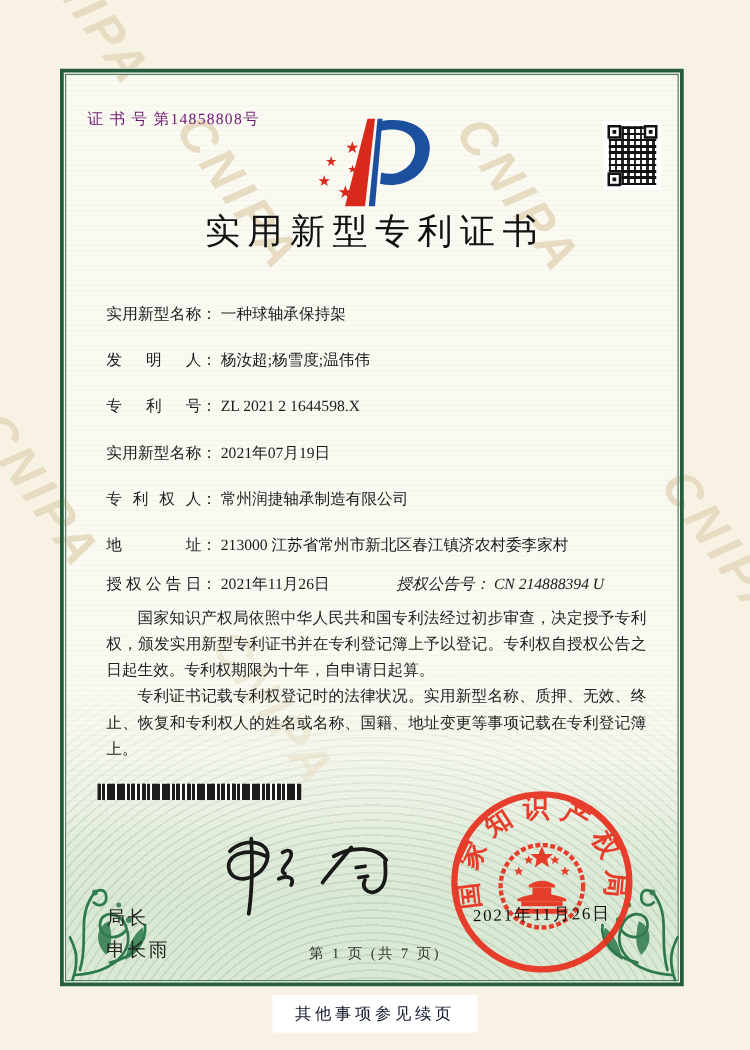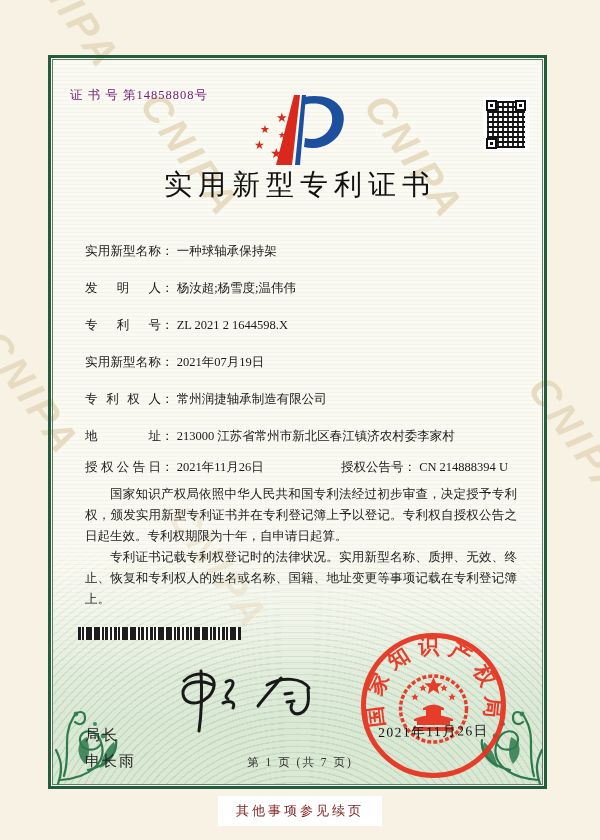--- a/index.html
+++ b/index.html
@@ -71,21 +71,21 @@
   .f-tl{left:3px;top:3px;} .f-tr{right:3px;top:3px;} .f-bl{left:3px;bottom:3px;}
   .title{
     position:absolute;left:0;top:166px;width:100%;
     text-align:center;font-size:28px;font-weight:normal;
     letter-spacing:6px;color:#111;
   }
   .row{position:absolute;left:85px;font-size:12.5px;white-space:nowrap;color:#1a1a1a;}
   .flabel{display:inline-block;width:76px;text-align:justify;text-align-last:justify;}
   .r1{top:243px;} .r2{top:280px;} .r3{top:317px;} .r4{top:354px;}
   .r5{top:391px;} .r6{top:428px;} .r7{top:459px;}
-  .grant2{position:absolute;left:256px;top:0;white-space:nowrap;}
+  .grant2{position:absolute;left:232px;top:0;white-space:nowrap;font-style:italic;}
   .r7wrap{position:relative;}
   .paras{
     position:absolute;left:85px;top:484px;width:432px;
     font-size:12.5px;line-height:21px;text-align:justify;color:#222;font-family:Liberation Serif, serif;
   }
   .paras p{margin:0;text-indent:2em;}
   .barcode{
     position:absolute;left:78px;top:627px;width:163px;height:13px;
     background:
       repeating-linear-gradient(90deg,#1d1d1d 0 2px,transparent 2px 4px),
@@ -105,21 +105,21 @@
     font-size:13.5px;letter-spacing:1.5px;color:#111;
     transform:rotate(-1deg);
   }
   .pageno{
     position:absolute;left:0;top:755px;width:100%;text-align:center;
     font-size:11.5px;letter-spacing:2px;color:#333;
   }
   .note{
     position:absolute;left:50%;top:796px;transform:translateX(-50%);
     background:#ffffff;padding:6px 18px;
-    font-size:13px;letter-spacing:3px;color:#7f1d1d;white-space:nowrap;font-family:Liberation Mono, monospace;
+    font-size:13px;letter-spacing:3px;color:#0f172a;white-space:nowrap;font-family:Liberation Mono, monospace;
   }
 </style>
 </head>
 <body>
 
 <div class="frame">
   <div class="frame-inner"></div>
   <div class="texture"></div>
   <div class="waves"></div>
 </div>

